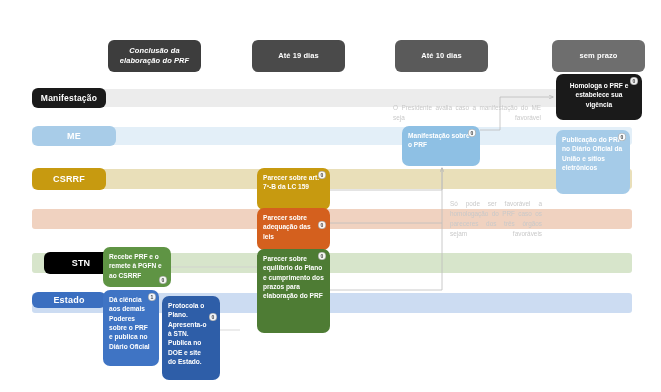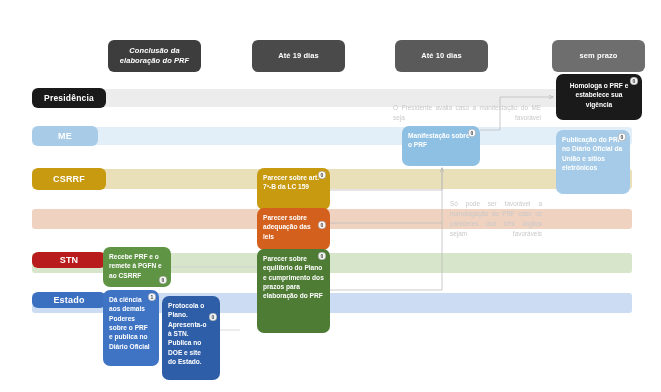--- a/index.html
+++ b/index.html
@@ -145,29 +145,29 @@
     <span>Até 19 dias</span>
   </div>
   <div class="phase" style="left:395px; top:40px; width:93px; height:32px; background:#5a5a5a;align-items:center;">
     <span>Até 10 dias</span>
   </div>
   <div class="phase" style="left:552px; top:40px; width:93px; height:32px; background:#6e6e6e;">
     <span>sem prazo</span>
   </div>
 
   <div class="lane-label" style="left:32px; top:88px; width:74px; height:20px; background:#1a1a1a; font-size:8.5px;">
-    <span>Presidência</span>
-  </div>
-  <div class="lane-label" style="left:32px; top:126px; width:66px; height:20px; background:#a8cce8;">
+    <span>Manifestação</span>
+  </div>
+  <div class="lane-label" style="left:32px; top:126px; width:84px; height:20px; background:#a8cce8;">
     <span>ME</span>
   </div>
   <div class="lane-label" style="left:32px; top:168px; width:74px; height:22px; background:#c79a10;">
     <span>CSRRF</span>
   </div>
-  <div class="lane-label" style="left:32px; top:252px; width:74px; height:16px; background:#b91c1c;">
+  <div class="lane-label" style="left:44px; top:252px; width:74px; height:22px; background:#000000;">
     <span>STN</span>
   </div>
   <div class="lane-label" style="left:32px; top:292px; width:74px; height:16px; background:#3b6fc0;">
     <span>Estado</span>
   </div>
 
   <div class="annot" style="left:393px; top:103px; width:148px;">
     <span>O Presidente avalia caso a manifestação do ME seja favorável</span>
   </div>
   <div class="annot" style="left:450px; top:199px; width:92px;">

